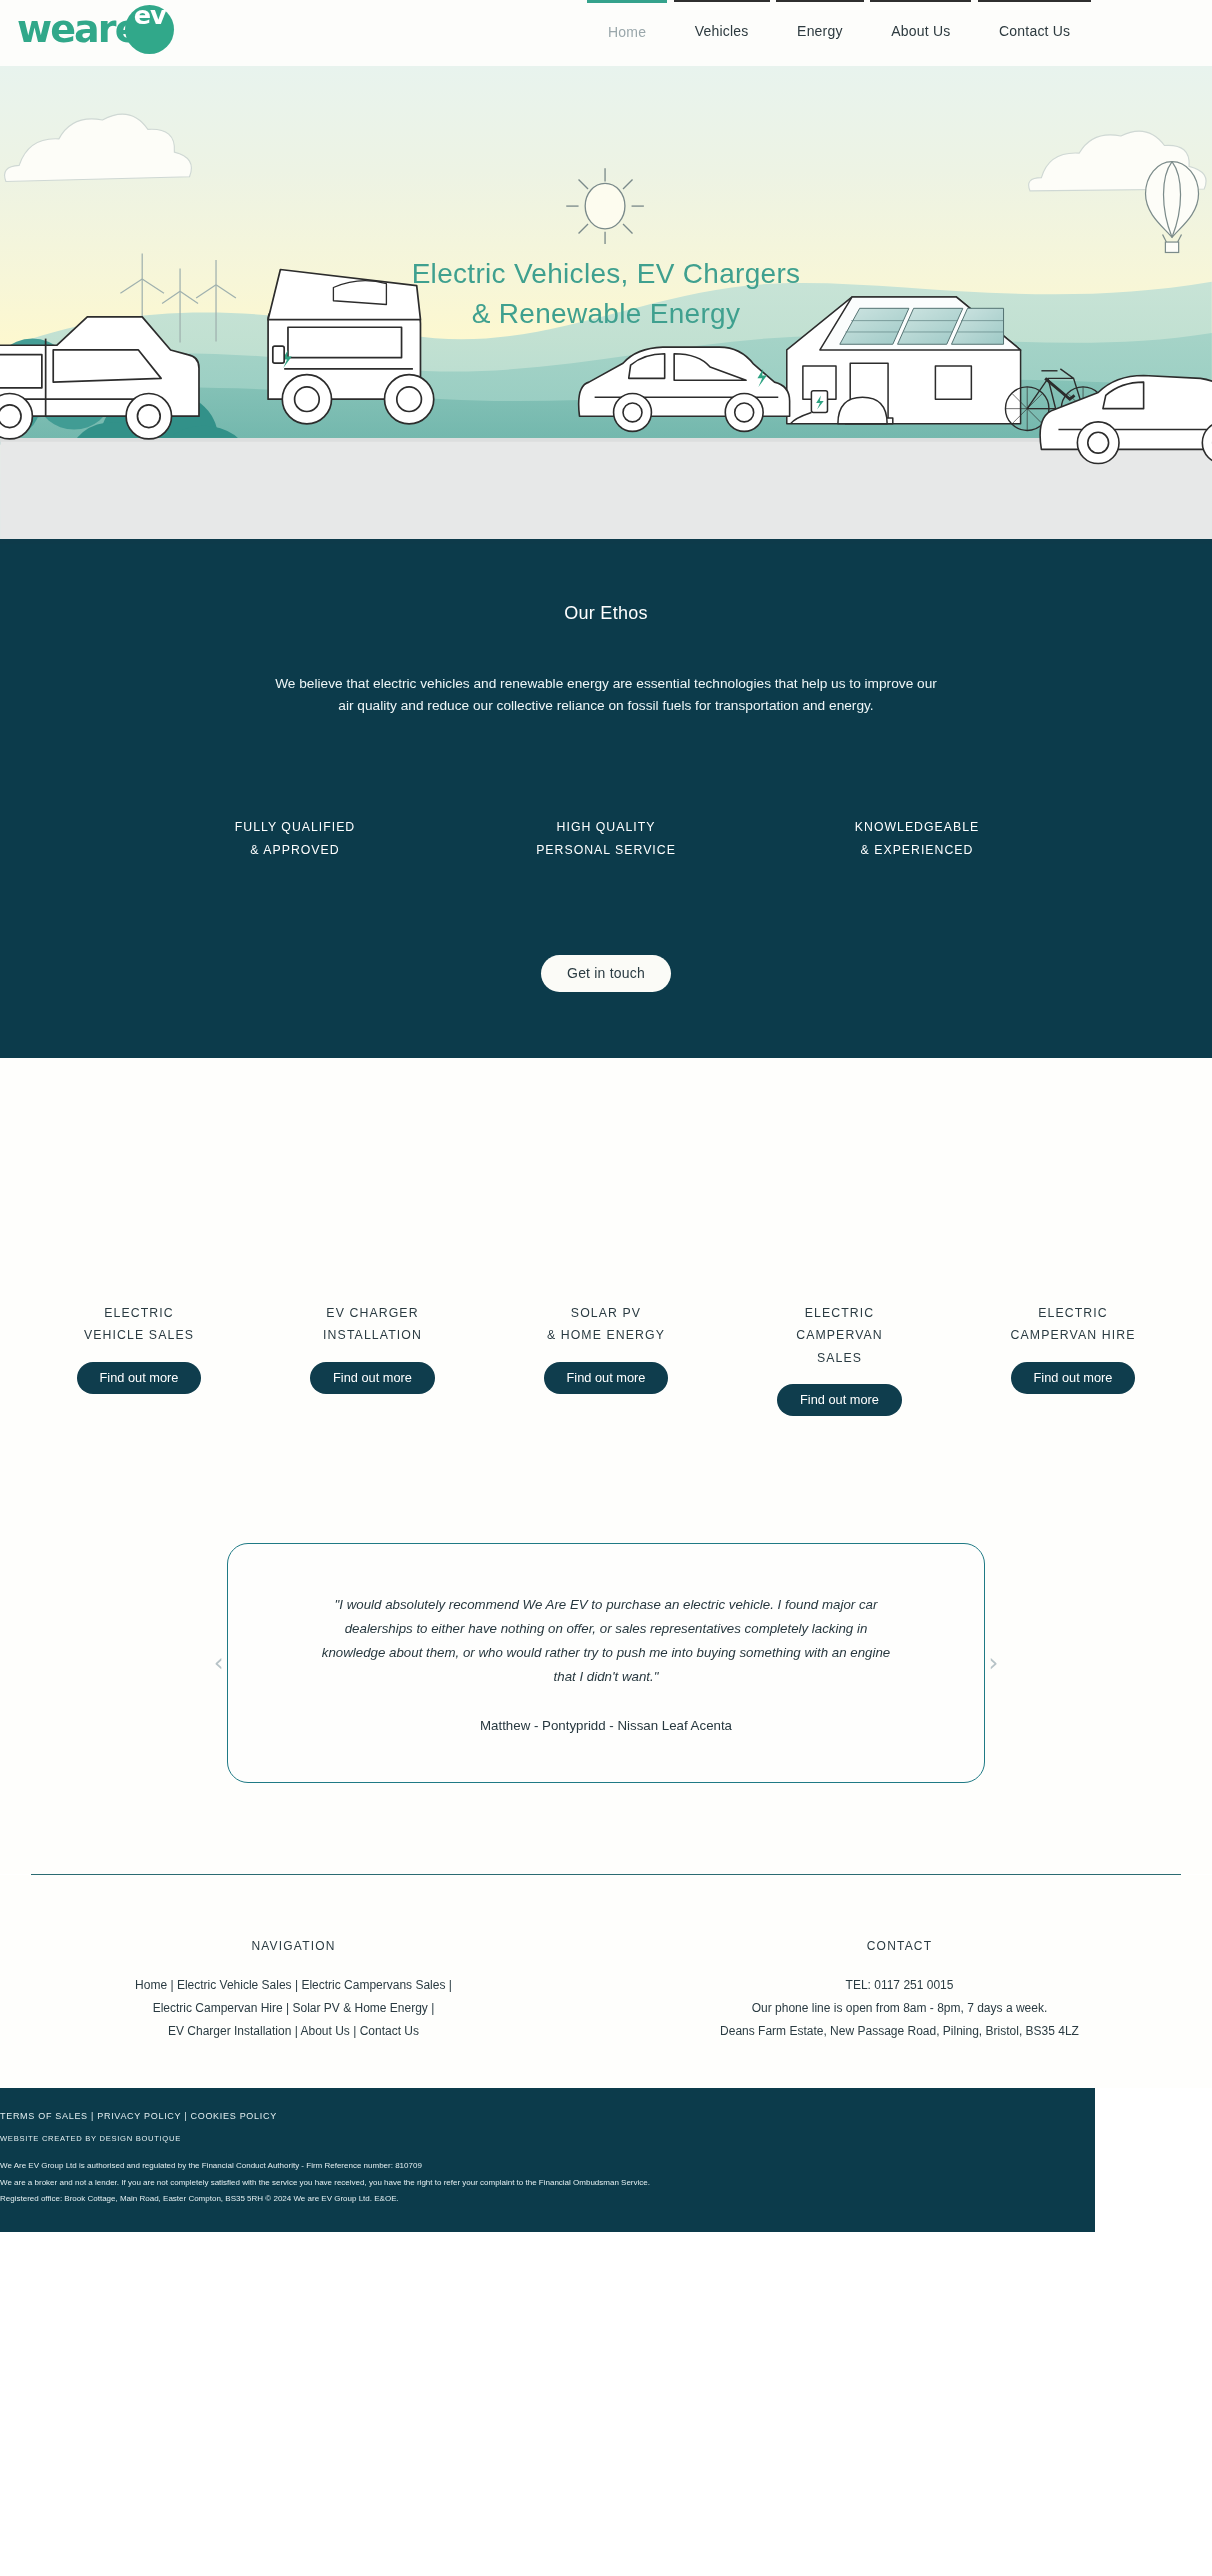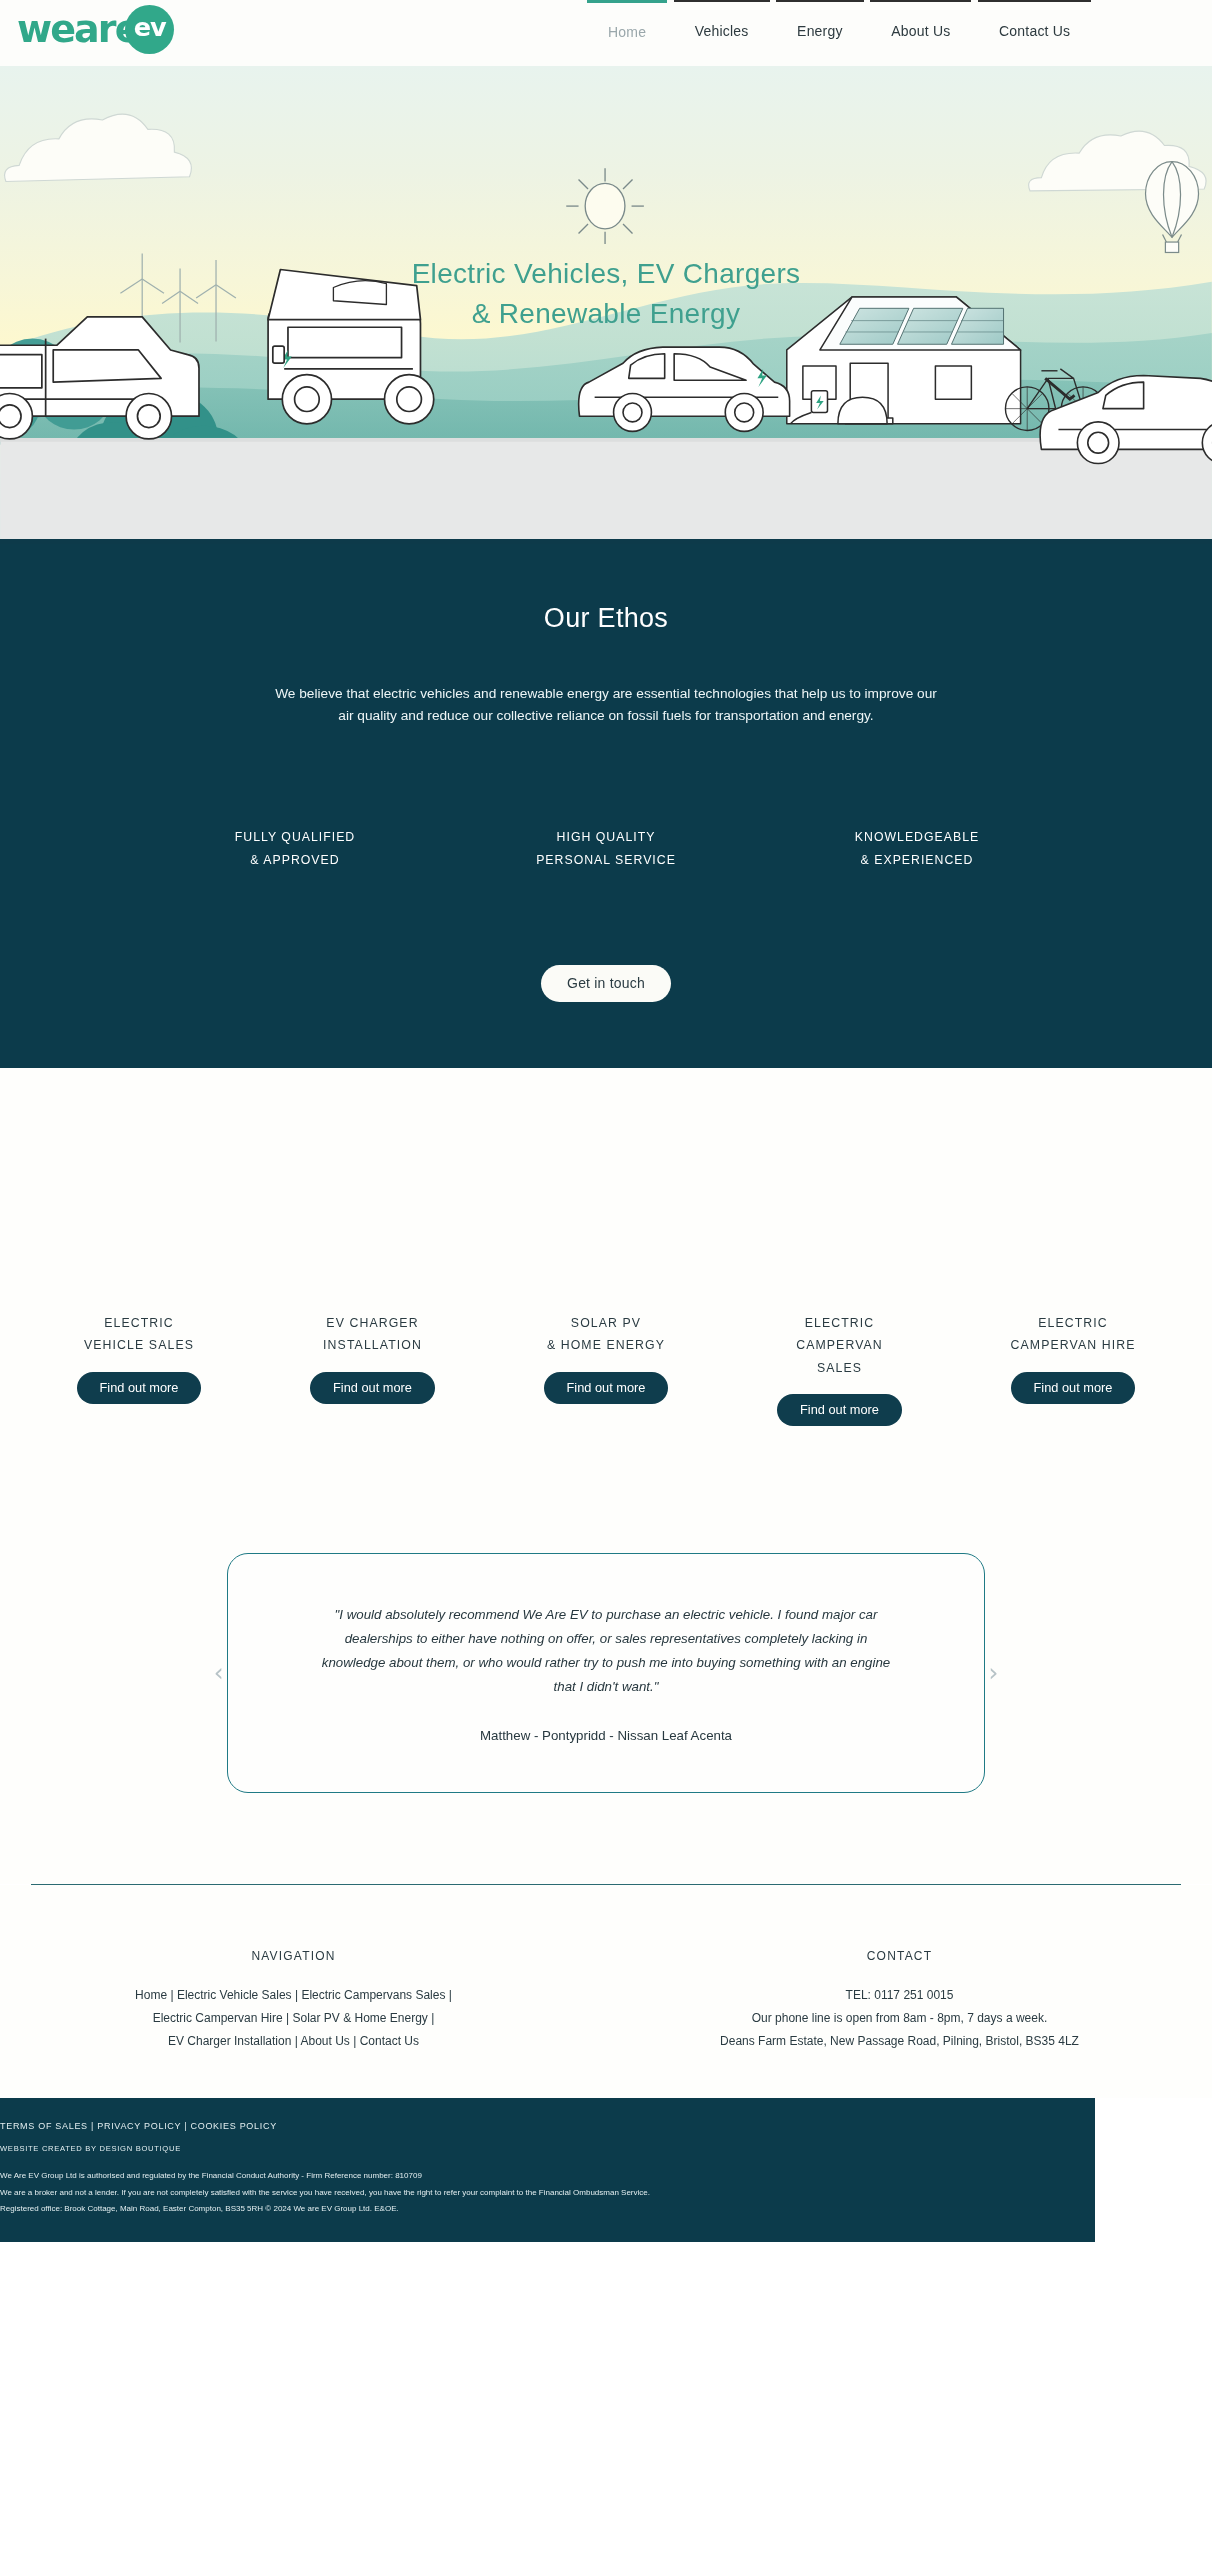--- a/index.html
+++ b/index.html
@@ -23,21 +23,21 @@
     height:47px;
   }
   .logo-text{
     font-family:"DejaVu Sans", sans-serif;
     font-size:38px; font-weight:700; letter-spacing:-1.9px;
     color:#31a88a; line-height:1;
   }
   .logo-badge{
     position:relative; margin-left:-13.3px;
     width:49px; height:49px; border-radius:50%;
-    background:#31a88a; display:flex; align-items:center; justify-content:center;
+    background:#31a88a; display:flex; align-items:flex-start; justify-content:center;
   }
   .logo-badge span{
     font-family:"DejaVu Sans", sans-serif;
     font-size:25.6px; font-weight:700; color:#ffffff; letter-spacing:-0.9px;
     line-height:1; margin-top:-1.9px;
   }
   .nav{
     position:absolute; left:587px; top:0;
     display:flex; align-items:flex-start; height:49px;
   }
@@ -67,21 +67,21 @@
     color:#3fa08f; line-height:1.42; z-index:6;
     font-family:"Liberation Sans", sans-serif;
   }
   .hero svg.scene{ position:absolute; left:0; top:0; }
 
   
   .ethos{
     width:1212px; background:#0c3b4b; padding:59px 0 66px 0; text-align:center;
     color:#ffffff;
   }
-  .ethos h2{ font-size:27px; font-weight:400; letter-spacing:0.3px; margin-bottom:49px; }
+  .ethos h2{ font-size:18px; font-weight:400; letter-spacing:0.3px; margin-bottom:49px; }
   .ethos p{
     width:663px; margin:0 auto; font-size:13.7px; line-height:1.62; color:#eef6f7; font-weight:300;
   }
   .ethos p.p2{ margin-top:24.6px; }
   .pillars{
     margin-top:99px; display:flex; justify-content:center; gap:8px;
   }
   .pillar{
     width:303px; font-size:12.3px; letter-spacing:1px; line-height:1.85; color:#ffffff; font-weight:300;
   }

